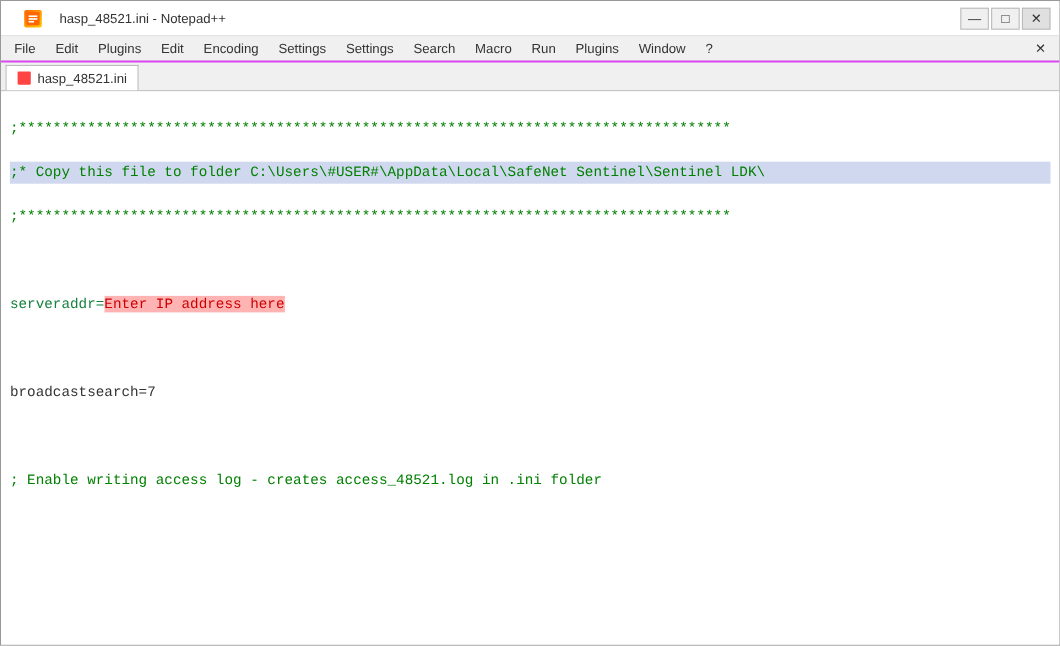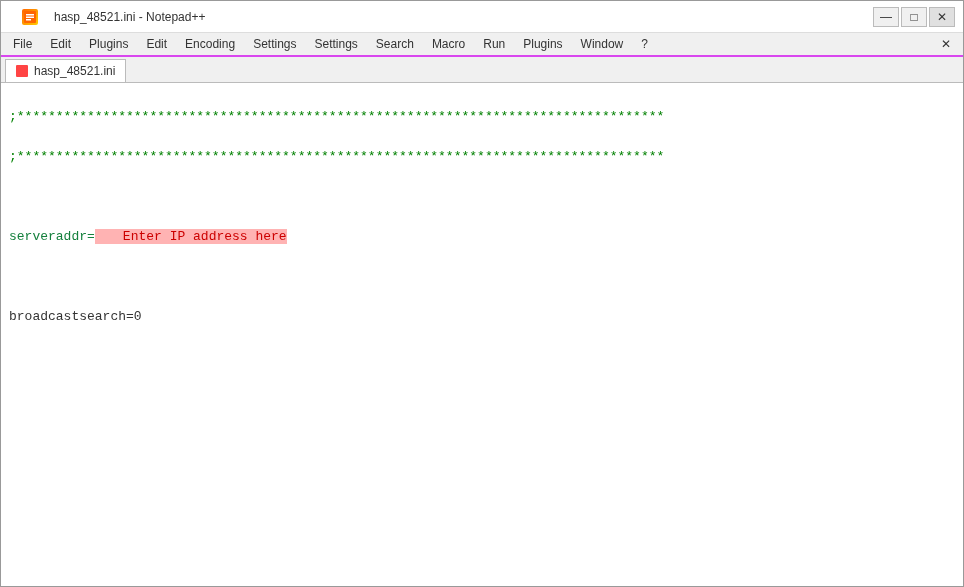--- a/index.html
+++ b/index.html
@@ -132,21 +132,20 @@
     .comment { color: #008000; }
     .stars { color: #008000; }
     .highlighted-line {
       background: #d0d8f0;
       display: block;
     }
     .key { color: #15803d; }
     .value-highlight {
       background: #ffb3b3;
       color: #cc0000;
-      padding-left: 28px;
     }
   </style>
 </head>
 <body>
 
 <div class="window">
 
   <div class="title-bar">
     <div class="title-bar-left">
       <div class="title-icon">
@@ -186,26 +185,28 @@
   <div class="tab-bar">
     <div class="tab">
       <div class="tab-icon"></div>
       <span>hasp_48521.ini</span>
     </div>
   </div>
 
   <div class="editor-area">
     <div class="code-content">
 <span class="line stars">;***********************************************************************************</span>
+<span class="line highlighted-line"><span class="comment">;* Copy this file to folder C:\Users\#USER#\AppData\Local\SafeNet Sentinel\Sentinel LDK\</span></span>
 <span class="line stars">;***********************************************************************************</span>
 <span class="line">&nbsp;</span>
 <span class="line"><span class="key">serveraddr=</span><span class="value-highlight">Enter IP address here</span></span>
 <span class="line">&nbsp;</span>
-<span class="line">broadcastsearch=0</span>
+<span class="line">broadcastsearch=7</span>
 <span class="line">&nbsp;</span>
+<span class="line comment">; Enable writing access log - creates access_48521.log in .ini folder</span>
 
 
 
 
 
 
 
 
     </div>
   </div>

